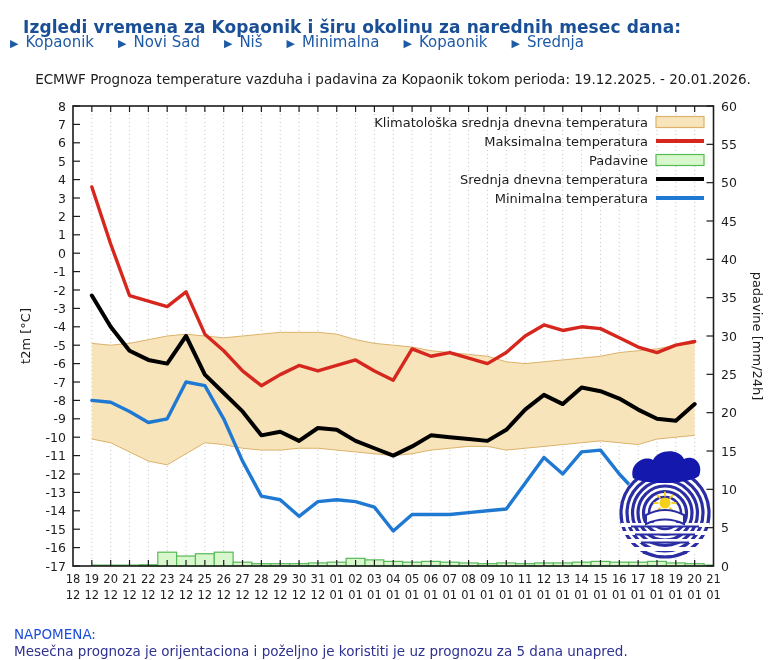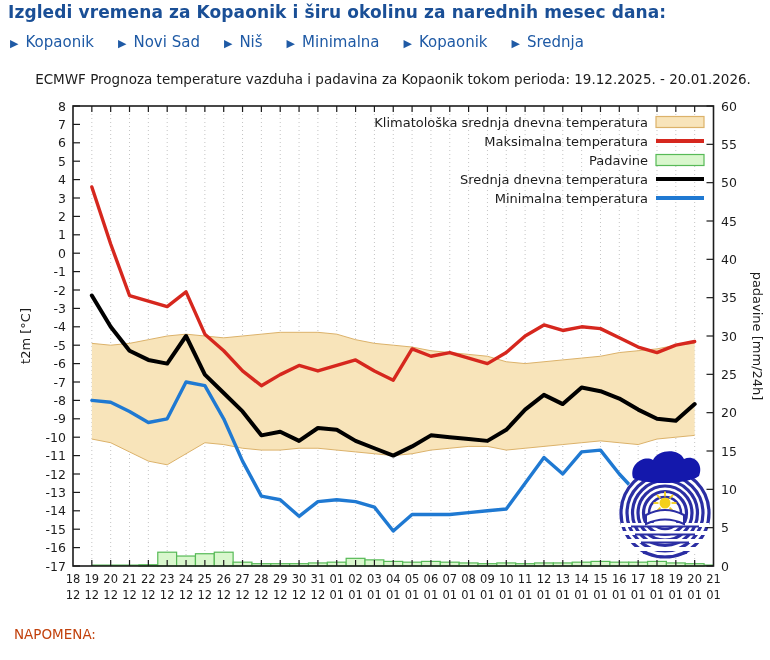--- a/index.html
+++ b/index.html
@@ -1,25 +1,25 @@
 <!DOCTYPE html>
 <html><head>
 <meta charset="utf-8">
 <style>
   html,body{margin:0;padding:0;background:#fff;}
   .page{position:relative;width:770px;height:660px;background:#ffffff;overflow:hidden;
         font-family:"DejaVu Sans",sans-serif;}
-  .page-title{position:absolute;left:8px;top:2px;margin:0;font-size:17px;font-weight:bold;
+  .page-title{position:absolute;left:8px;top:2px;margin:15px;font-size:17px;font-weight:bold;
         color:#1a4f96;letter-spacing:0.1px;}
   .city-nav{position:absolute;left:10px;top:33px;display:flex;gap:24px;font-size:15px;}
   .city-nav a{color:#1f5aa5;text-decoration:none;display:flex;align-items:center;gap:7px;cursor:pointer;}
   .city-nav .tri{font-size:11px;line-height:1;transform:translateY(0.5px);}
   #chart{position:absolute;left:0;top:64px;}
   #chart text{font-family:"DejaVu Sans",sans-serif;fill:#1c1c1c;}
-  .note1{position:absolute;left:14px;top:626px;font-size:13.5px;color:#c2410c;text-align:center;}
+  .note1{position:absolute;left:14px;top:626px;font-size:13.5px;color:#1d4ed8;text-align:center;}
   .note2{position:absolute;left:14px;top:643px;font-size:13.5px;color:#2e3192;}
 </style>
 </head>
 <body>
 
 <div class="page">
   <h1 class="page-title">Izgledi vremena za Kopaonik i širu okolinu za narednih mesec dana:</h1>
   <nav class="city-nav" id="city-nav">
       <a>
         <span class="tri">▶</span>
@@ -384,13 +384,14 @@
         <line x1="656" y1="77" x2="704" y2="77" stroke="#d6271e" stroke-width="4"></line>
         <text x="648" y="100.5" text-anchor="end" font-size="13">Padavine</text>
         <rect x="656" y="90.5" width="48" height="11" fill="#d9f7cd" stroke="#57ba57" stroke-width="1.2"></rect>
         <text x="648" y="119.5" text-anchor="end" font-size="13">Srednja dnevna temperatura</text>
         <line x1="656" y1="115" x2="704" y2="115" stroke="#000000" stroke-width="4"></line>
         <text x="648" y="138.5" text-anchor="end" font-size="13">Minimalna temperatura</text>
         <line x1="656" y1="134" x2="704" y2="134" stroke="#1f79d2" stroke-width="4"></line>
       </g>
     </svg>
   <div class="note1">NAPOMENA:</div>
+  <div class="note2">Mesečna prognoza je orijentaciona i poželjno je koristiti je uz prognozu za 5 dana unapred.</div>
 </div>
 
 </body></html>

